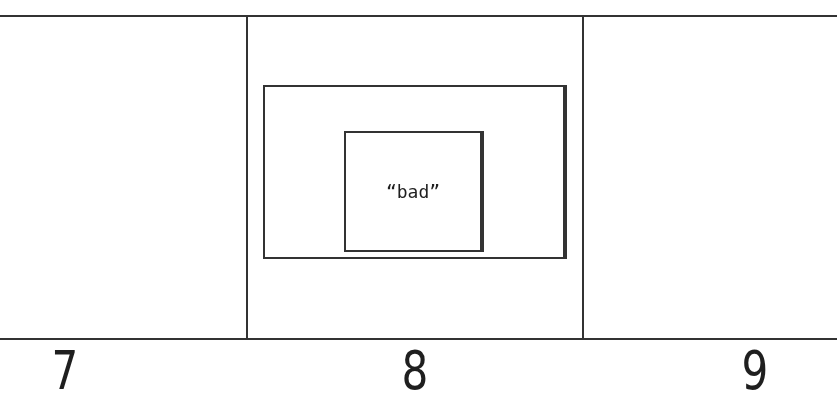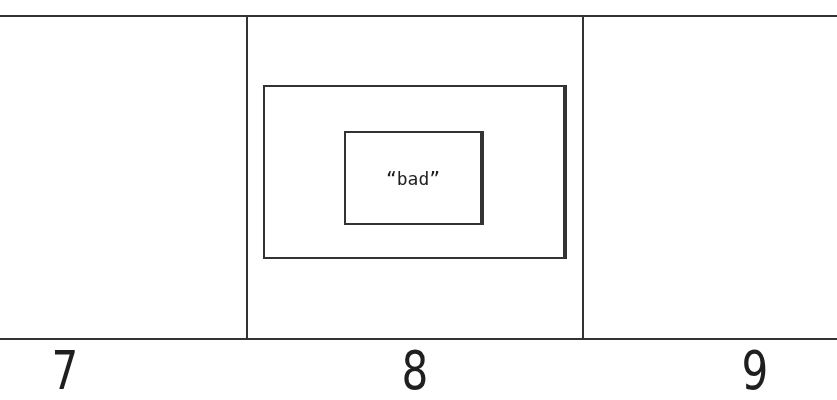--- a/index.html
+++ b/index.html
@@ -47,21 +47,21 @@
   }
   .slot {
     flex: 1 1 0;
     position: relative;
   }
   .slot.first {
     border-right: 2px solid var(--line);
   }
   .pair-box {
     width: 140px;
-    height: 94px;
+    height: 121px;
     margin: 44px auto 0 auto;
     border: 2px solid var(--line);
     box-sizing: border-box;
     display: flex;
   }
   .cell {
     flex: 1 1 0;
     display: flex;
     align-items: center;
     justify-content: center;

